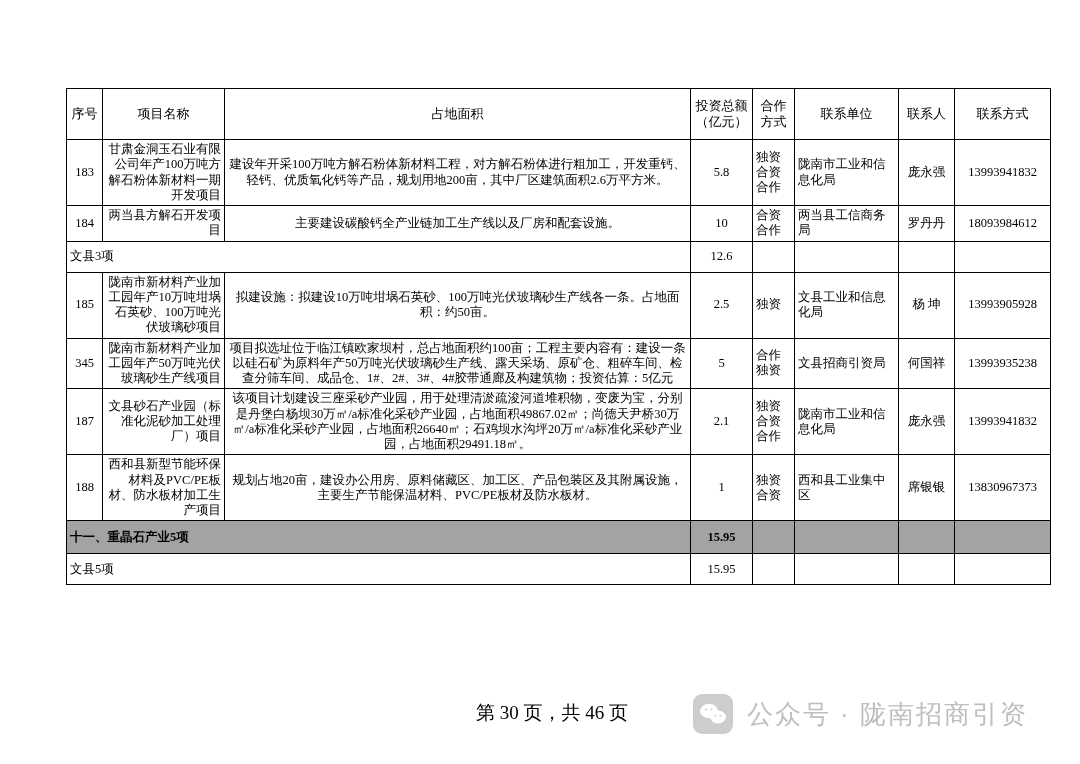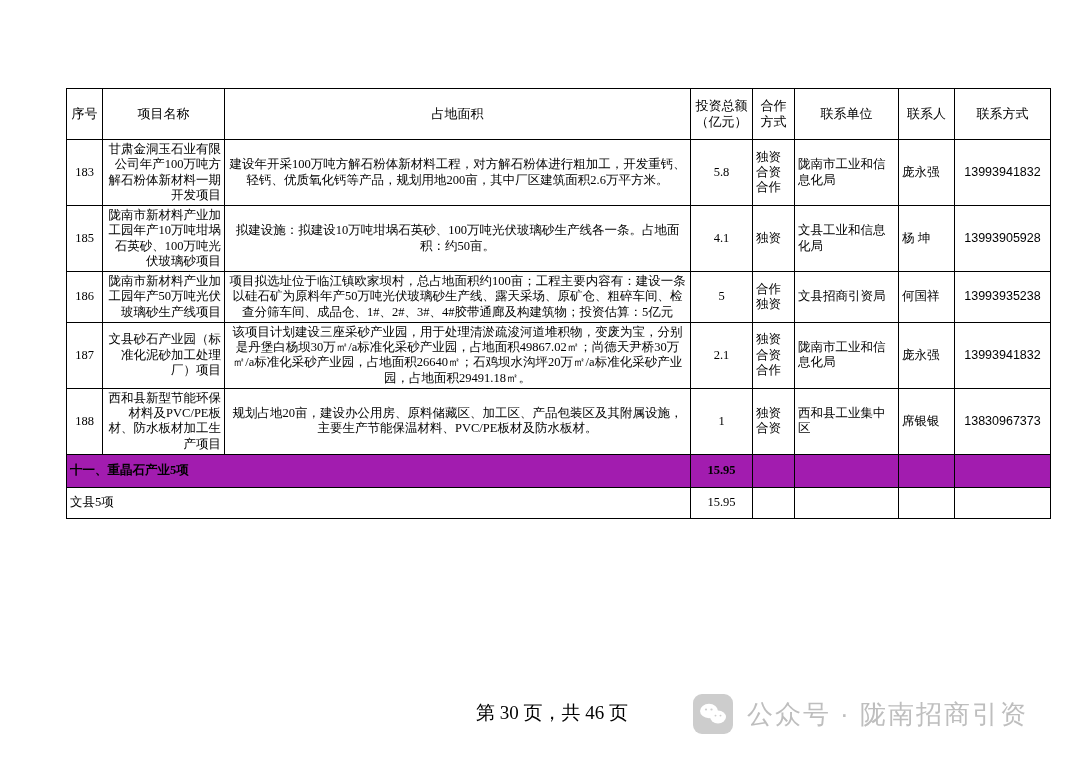--- a/index.html
+++ b/index.html
@@ -51,31 +51,31 @@
   .c-unit  { width: 104px; text-align: center; }
   .c-per   { width: 56px;  text-align: center; }
   .c-tel   { width: 96px;  text-align: center; }
 
   td.seq  { text-align: center; }
   td.name { text-align: right; margin-left: 39px; }
   td.desc { text-align: center; }
   td.amt  { text-align: center; }
   td.coop { }
   td.unit { text-align: left; }
-  td.per  { }
-  td.tel  { text-align: center; font-family: Liberation Sans, sans-serif; }
+  td.per  { text-align: center; }
+  td.tel  { text-align: center; font-family: Liberation Serif, serif; }
 
   tr.subtotal td {
     text-align: left;
     height: 26px;
   }
   tr.subtotal td.amt { text-align: center; }
 
   tr.section td {
-    background: #a21caf;
+    background: #a3a3a3;
     font-weight: bold;
     height: 28px;
   }
   tr.section td.amt { text-align: center; font-weight: bold; }
 
   .spacer-cell { }
 
   .footer {
     position: absolute;
     left: 12px;
@@ -150,31 +150,49 @@
           <td class="seq">183</td>
           <td class="name">甘肃金洞玉石业有限公司年产100万吨方解石粉体新材料一期开发项目</td>
           <td class="desc">建设年开采100万吨方解石粉体新材料工程，对方解石粉体进行粗加工，开发重钙、轻钙、优质氧化钙等产品，规划用地200亩，其中厂区建筑面积2.6万平方米。</td>
           <td class="amt">5.8</td>
           <td class="coop">独资合资合作</td>
           <td class="unit">陇南市工业和信息化局</td>
           <td class="per">庞永强</td>
           <td class="tel">13993941832</td>
         </tr>
         <tr>
+          <td class="seq">184</td>
+          <td class="name">两当县方解石开发项目</td>
+          <td class="desc">主要建设碳酸钙全产业链加工生产线以及厂房和配套设施。</td>
+          <td class="amt">10</td>
+          <td class="coop">合资合作</td>
+          <td class="unit">两当县工信商务局</td>
+          <td class="per">罗丹丹</td>
+          <td class="tel">18093984612</td>
+        </tr>
+        <tr class="subtotal">
+          <td colspan="3">文县3项</td>
+          <td class="amt">12.6</td>
+          <td class="spacer-cell">&nbsp;</td>
+          <td class="spacer-cell">&nbsp;</td>
+          <td class="spacer-cell">&nbsp;</td>
+          <td class="spacer-cell">&nbsp;</td>
+        </tr>
+        <tr>
           <td class="seq">185</td>
           <td class="name">陇南市新材料产业加工园年产10万吨坩埚石英砂、100万吨光伏玻璃砂项目</td>
           <td class="desc">拟建设施：拟建设10万吨坩埚石英砂、100万吨光伏玻璃砂生产线各一条。占地面积：约50亩。</td>
-          <td class="amt">4.1</td>
+          <td class="amt">2.5</td>
           <td class="coop">独资</td>
           <td class="unit">文县工业和信息化局</td>
           <td class="per">杨  坤</td>
           <td class="tel">13993905928</td>
         </tr>
         <tr>
-          <td class="seq">186</td>
+          <td class="seq">345</td>
           <td class="name">陇南市新材料产业加工园年产50万吨光伏玻璃砂生产线项目</td>
           <td class="desc">项目拟选址位于临江镇欧家坝村，总占地面积约100亩；工程主要内容有：建设一条以硅石矿为原料年产50万吨光伏玻璃砂生产线、露天采场、原矿仓、粗碎车间、检查分筛车间、成品仓、1#、2#、3#、4#胶带通廊及构建筑物；投资估算：5亿元</td>
           <td class="amt">5</td>
           <td class="coop">合作独资</td>
           <td class="unit">文县招商引资局</td>
           <td class="per">何国祥</td>
           <td class="tel">13993935238</td>
         </tr>
         <tr>
           <td class="seq">187</td>

